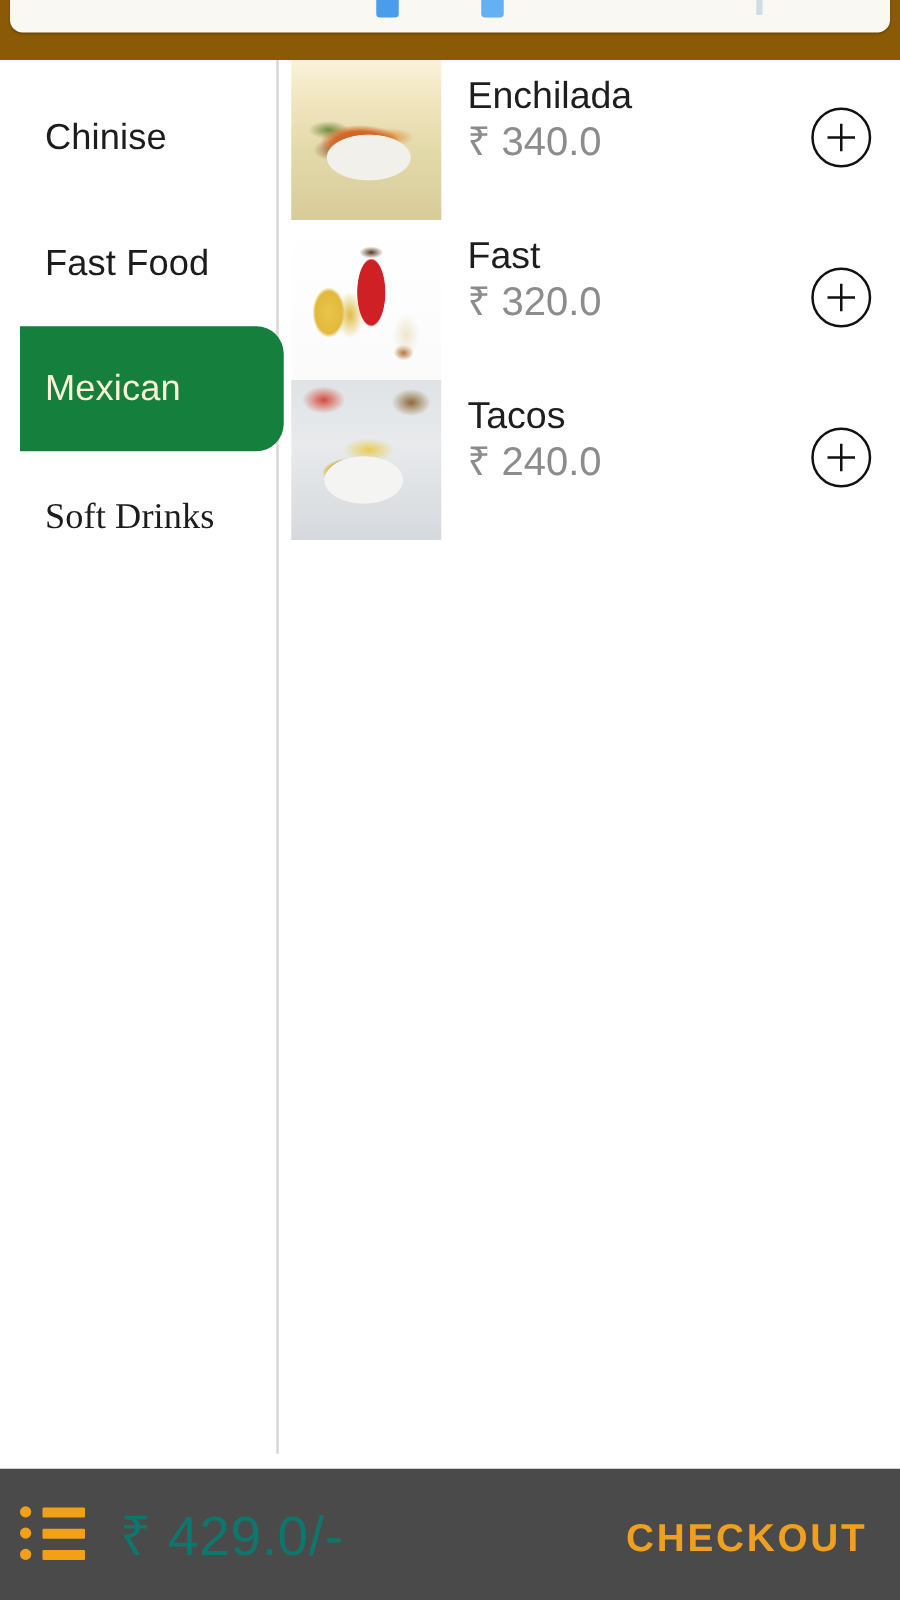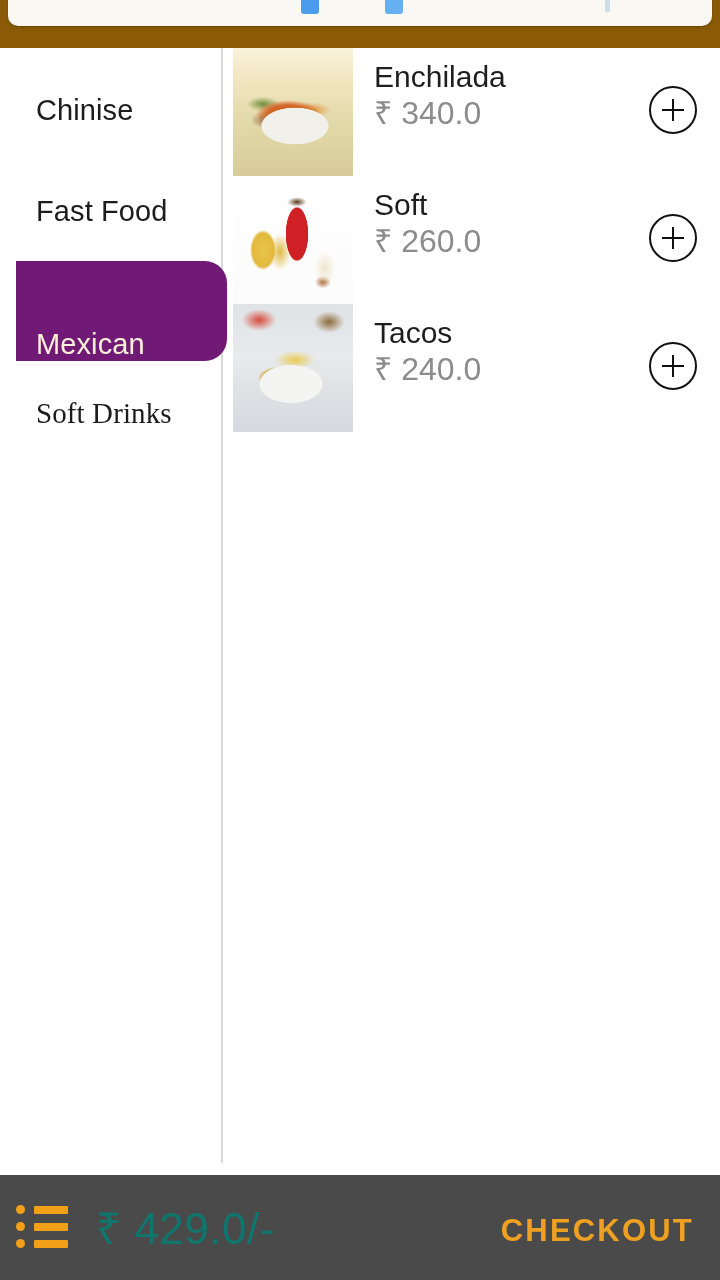--- a/index.html
+++ b/index.html
@@ -78,24 +78,23 @@
     display: flex;
     align-items: center;
     box-sizing: border-box;
     padding-left: 20px;
     font-size: 29px;
     color: #1c1c1c;
     letter-spacing: 0.1px;
     cursor: pointer;
   }
   .cat-item.selected {
-    background: #701a75;
+    background: #15803d;
     color: #fdf0d9;
     border-radius: 0 22px 22px 0;
-    align-items: flex-end;
   }
   .cat-item:nth-of-type(1) { top: 12px; }
   .cat-item:nth-of-type(2) { top: 113px; }
   .cat-item:nth-of-type(3) { top: 213px; }
   .cat-item:nth-of-type(4) { top: 315px; font-family: Liberation Serif, serif; }
 
   
   #food-list {
     position: absolute;
     left: 223px; top: 0;
@@ -262,22 +261,22 @@
     <div class="food-row">
       <div class="food-thumb" style="background-image:
              radial-gradient(ellipse 16px 38px at 64px 58px, #cf2026 0%, #cf2026 68%, rgba(207,32,38,0) 72%),
              radial-gradient(ellipse 12px 6px at 64px 26px, #5a3a1c 0%, rgba(90,58,28,0) 80%),
              radial-gradient(ellipse 18px 28px at 30px 74px, #e8c54a 0%, #e2b93c 60%, rgba(226,185,60,0) 72%),
              radial-gradient(ellipse 15px 25px at 47px 76px, #dfbb45 0%, rgba(223,187,69,0) 75%),
              radial-gradient(ellipse 14px 22px at 92px 92px, #efe6cf 0%, rgba(239,230,207,0) 78%),
              radial-gradient(ellipse 10px 8px at 90px 106px, #a9642a 0%, rgba(169,100,42,0) 80%),
              linear-gradient(180deg, #ffffff 0%, #fbfbfb 100%);"></div>
       <div class="food-text">
-        <div class="food-name">Soft</div>
-        <div class="food-price">₹ 260.0</div>
+        <div class="food-name">Fast</div>
+        <div class="food-price">₹ 320.0</div>
       </div>
       <div class="add-btn"></div>
     </div>
 
     <div class="food-row">
       <div class="food-thumb" style="background-image:
              radial-gradient(ellipse 50px 30px at 58px 80px, #f4f4f2 0%, #f4f4f2 62%, rgba(244,244,242,0) 64%),
              radial-gradient(ellipse 34px 16px at 50px 74px, #e3bf4c 0%, #d8ad3c 60%, rgba(216,173,60,0) 74%),
              radial-gradient(ellipse 26px 12px at 62px 56px, #e9cc55 0%, rgba(233,204,85,0) 78%),
              radial-gradient(ellipse 22px 9px at 48px 70px, #6b4a22 0%, rgba(107,74,34,0) 80%),

